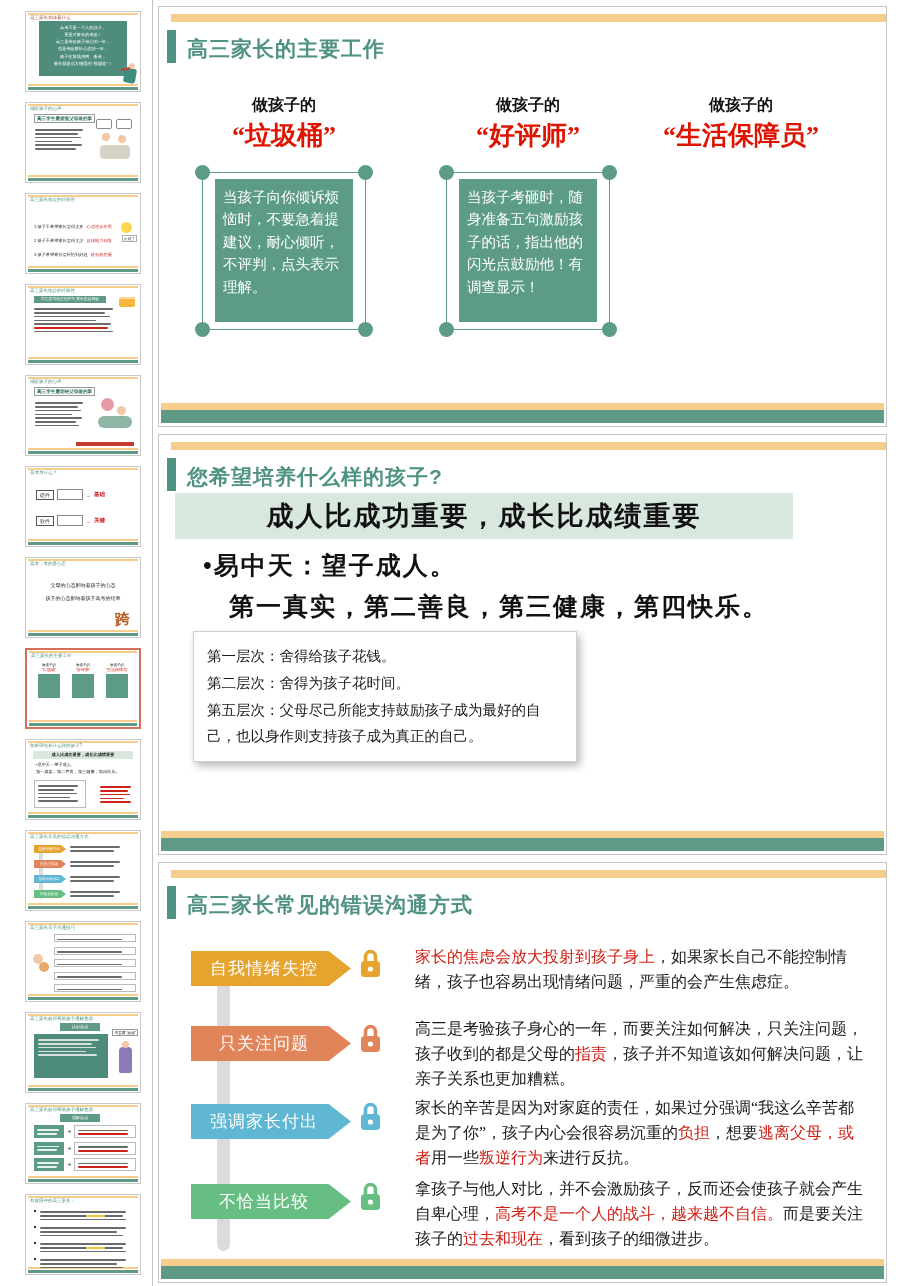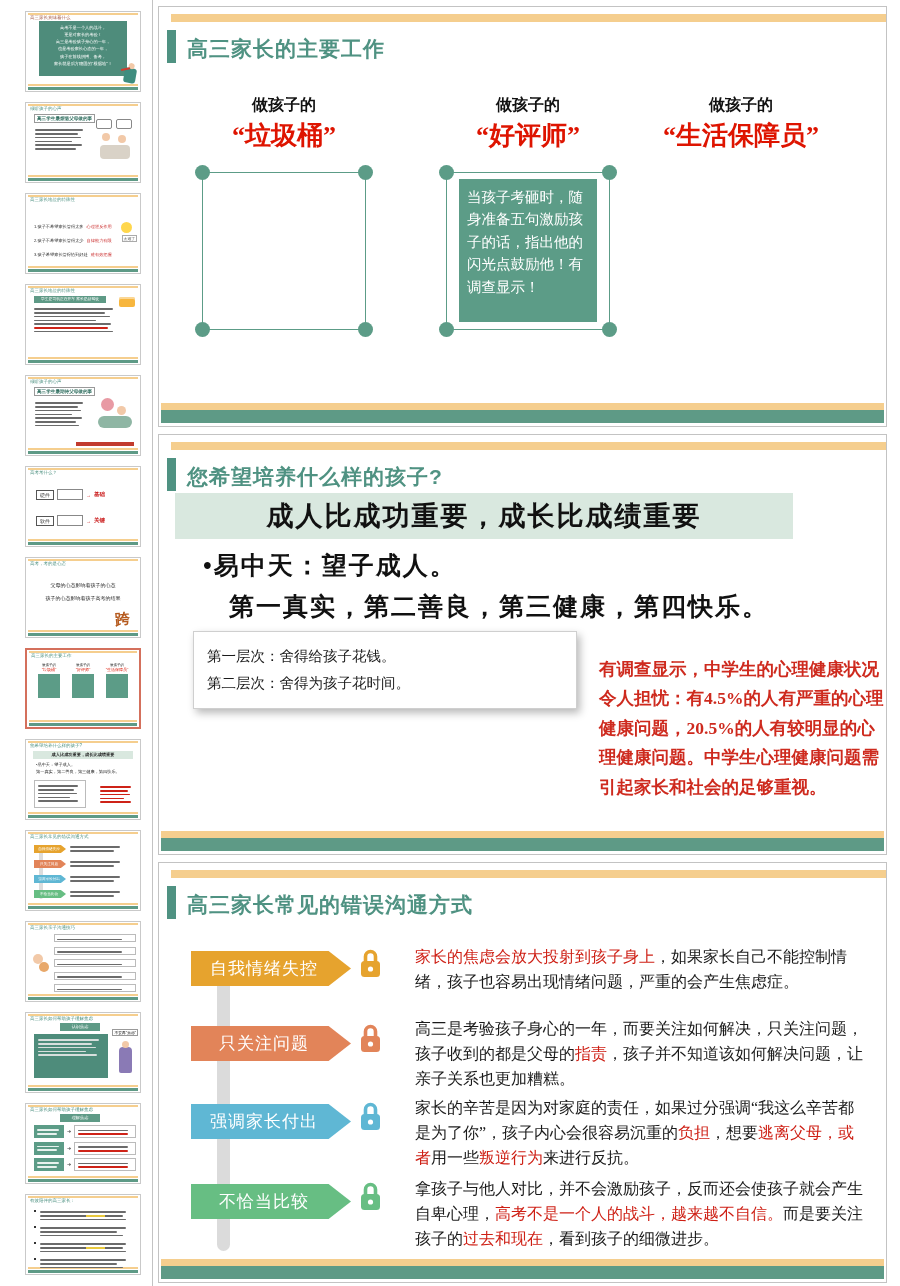--- a/index.html
+++ b/index.html
@@ -442,20 +442,21 @@
 
       <div class="col col1">
         <div class="col-h">做孩子的</div>
         <div class="col-t">“垃圾桶”</div>
         <div class="frame">
           <div class="fr-line"></div>
           <i class="fr-dot fd1"></i>
             <i class="fr-dot fd2"></i>
           <i class="fr-dot fd3"></i>
             <i class="fr-dot fd4"></i>
+          <div class="fr-fill">当孩子向你倾诉烦恼时，不要急着提建议，耐心倾听，不评判，点头表示理解。</div>
         </div>
       </div>
       <div class="col col2">
         <div class="col-h">做孩子的</div>
         <div class="col-t">“好评师”</div>
         <div class="frame">
           <div class="fr-line"></div>
           <i class="fr-dot fd1"></i>
             <i class="fr-dot fd2"></i>
           <i class="fr-dot fd3"></i>
@@ -479,22 +480,22 @@
 
       <div class="banner serif">
         <span>成人比成功重要，成长比成绩重要</span>
       </div>
       <div class="bl1 serif">•易中天：望子成人。</div>
       <div class="bl2 serif">第一真实，第二善良，第三健康，第四快乐。</div>
 
       <div class="layers" id="layerLines">
           <div>第一层次：舍得给孩子花钱。</div>
           <div>第二层次：舍得为孩子花时间。</div>
-        </div>
-      <div class="survey">有调查显示，中学生的心理健康状况令人担忧：有4.5%的人有严重的心理健康问题，20.5%的人有较明显的心理健康问题。中学生心理健康问题需引起家长和社会的足够重视。</div>
+          <div>第五层次：父母尽己所能支持鼓励孩子成为最好的自己，也以身作则支持孩子成为真正的自己。</div>
+        </div>
 
       <div class="s-byellow"></div>
       <div class="s-bgreen"></div>
     </section>
 
     <section class="slide" style="top:862px;">
       <div class="s-topbar"></div>
       <div class="s-tbar"></div>
       <div class="s-title">高三家长常见的错误沟通方式</div>
 

